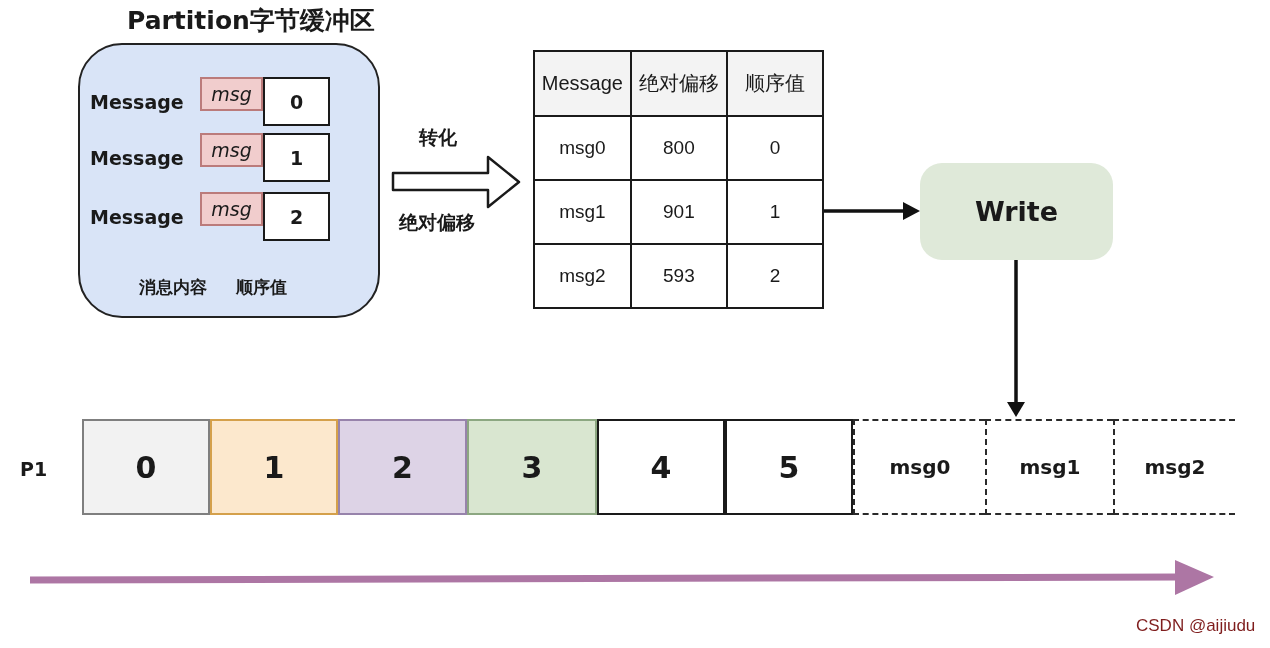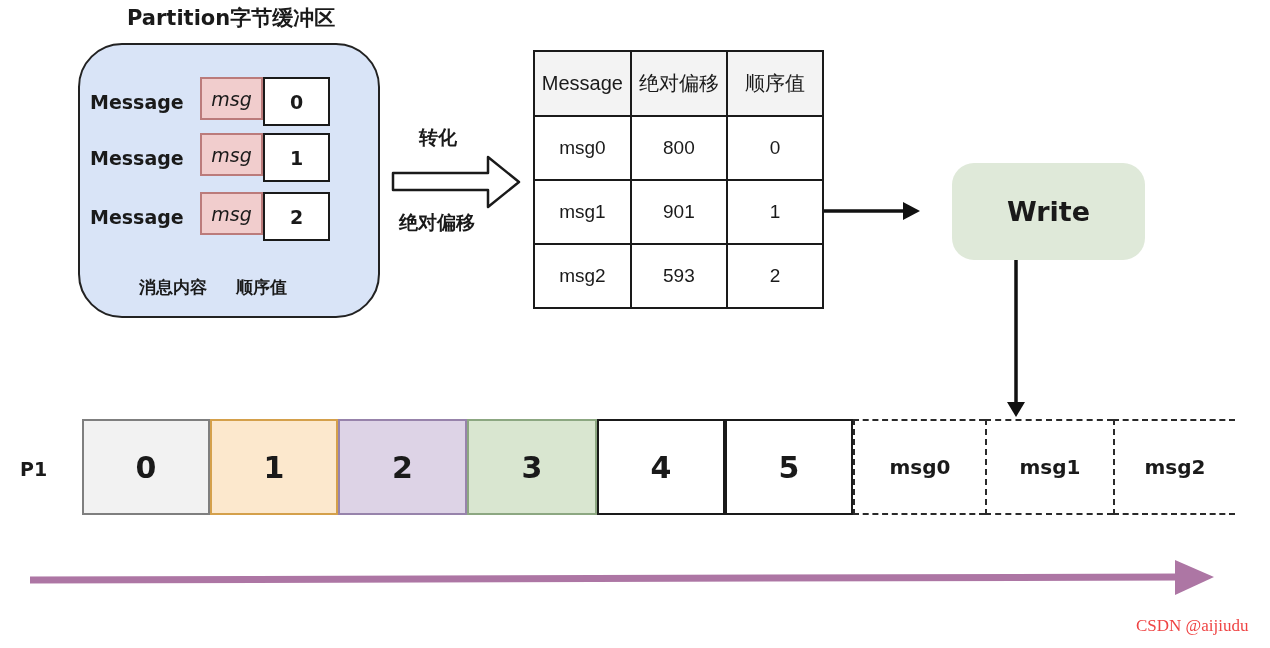--- a/index.html
+++ b/index.html
@@ -5,28 +5,28 @@
   * { margin:0; padding:0; box-sizing:border-box; }
   body { background:#ffffff; }
   .stage {
     position:relative; width:1270px; height:648px; background:#ffffff;
     font-family:"DejaVu Sans", sans-serif; color:#1a1a1a; overflow:hidden;
   }
   .abs { position:absolute; }
   svg.overlay { position:absolute; left:0; top:0; width:1270px; height:648px; pointer-events:none; }
 
   
-  .buffer-title { left:127px; top:4px; font-size:21px; font-weight:700; }
+  .buffer-title { left:127px; top:4px; font-size:25px; font-weight:700; }
   .buffer-box {
     left:78px; top:43px; width:302px; height:275px;
     background:#d9e4f7; border:2.5px solid #222; border-radius:44px;
   }
   .msg-label { left:90px; width:105px; height:49px; font-size:19px; font-weight:600;
                display:flex; align-items:center; }
-  .pink-cell { left:200px; width:63px; height:43px; background:#f1cdcd; border:2px solid #bb7b7b;
+  .pink-cell { left:200px; width:63px; height:34px; background:#f1cdcd; border:2px solid #bb7b7b;
                display:flex; align-items:center; justify-content:center; font-size:19px; font-style:italic; }
   .num-cell  { left:263px; width:67px; height:49px; background:#ffffff; border:2.5px solid #1a1a1a;
                display:flex; align-items:center; justify-content:center; font-size:19px; font-weight:600; }
   .row-y0 { top:77px; } .row-y1 { top:133px; } .row-y2 { top:192px; }
   .anno { font-size:17px; font-weight:600; }
   .anno-content { left:139px; top:276px; }
   .anno-order   { left:236px; top:276px; }
 
   
   .lbl-transform { left:419px; top:125px; font-size:19px; font-weight:600;text-align:right; }
@@ -37,21 +37,21 @@
     left:533px; top:50px; width:291px; border-collapse:collapse;
     font-family:"Liberation Sans", sans-serif; text-align:center;
   }
   .conv-table th, .conv-table td { border:2px solid #1a1a1a; width:97px; }
   .conv-table th { height:65px; background:#f3f3f3; font-size:20px; font-weight:400; }
   .conv-table td { height:64px; background:#ffffff; font-size:19px; }
 
   
   .write-box {
     left:920px; top:163px; width:193px; height:97px; background:#dfe9d9; border-radius:22px;
-    display:flex; align-items:center; justify-content:center; font-size:27px; font-weight:600;margin-left:32px;
+    display:flex; align-items:center; justify-content:center; font-size:27px; font-weight:600;
   }
   .lbl-append { left:1028px; top:313px; font-size:26px; }
 
   
   .p1-label { left:20px; top:458px; font-size:19px; font-weight:700; }
   .log-cell { top:419px; height:96px; display:flex; align-items:center; justify-content:center;
               font-size:30px; font-weight:700; }
   .c0 { left:82px;  width:128px; background:#f2f2f2; border:2px solid #7f7f7f; }
   .c1 { left:210px; width:128px; background:#fce8cd; border:2px solid #d4a04b; }
   .c2 { left:338px; width:129px; background:#ddd3e6; border:2px solid #9783ab; }
@@ -59,22 +59,22 @@
   .c4 { left:597px; width:128px; background:#ffffff; border:2.5px solid #1a1a1a; }
   .c5 { left:725px; width:128px; background:#ffffff; border:2.5px solid #1a1a1a; }
   .pending { font-size:20px; font-weight:600; border-top:2px dashed #2a2a2a;
              border-bottom:2px dashed #2a2a2a; border-left:2px dashed #2a2a2a; background:#ffffff; }
   .p0 { left:853px;  width:132px; }
   .p1c { left:985px;  width:128px; }
   .p2 { left:1113px; width:122px; border-right:none; }
 
   
   .lbl-oldnew { left:588px; top:612px; font-size:23px; font-weight:700; letter-spacing:1px; }
-  .watermark  { left:1136px; top:616px; font-size:17px; color:#ef4444;
-                font-family:Liberation Serif, serif; }
+  .watermark  { left:1136px; top:616px; font-size:17px; color:#7f1d1d;
+                font-family:Liberation Sans, sans-serif; }
 </style>
 </head>
 <body>
 
 <div class="stage">
 
   <svg class="overlay">
 
     <line x1="231" y1="243" x2="205" y2="276" stroke="#2a2a2a" stroke-width="3" stroke-linecap="round"></line>
     <line x1="287" y1="244" x2="279" y2="269" stroke="#2a2a2a" stroke-width="3" stroke-linecap="round"></line>

